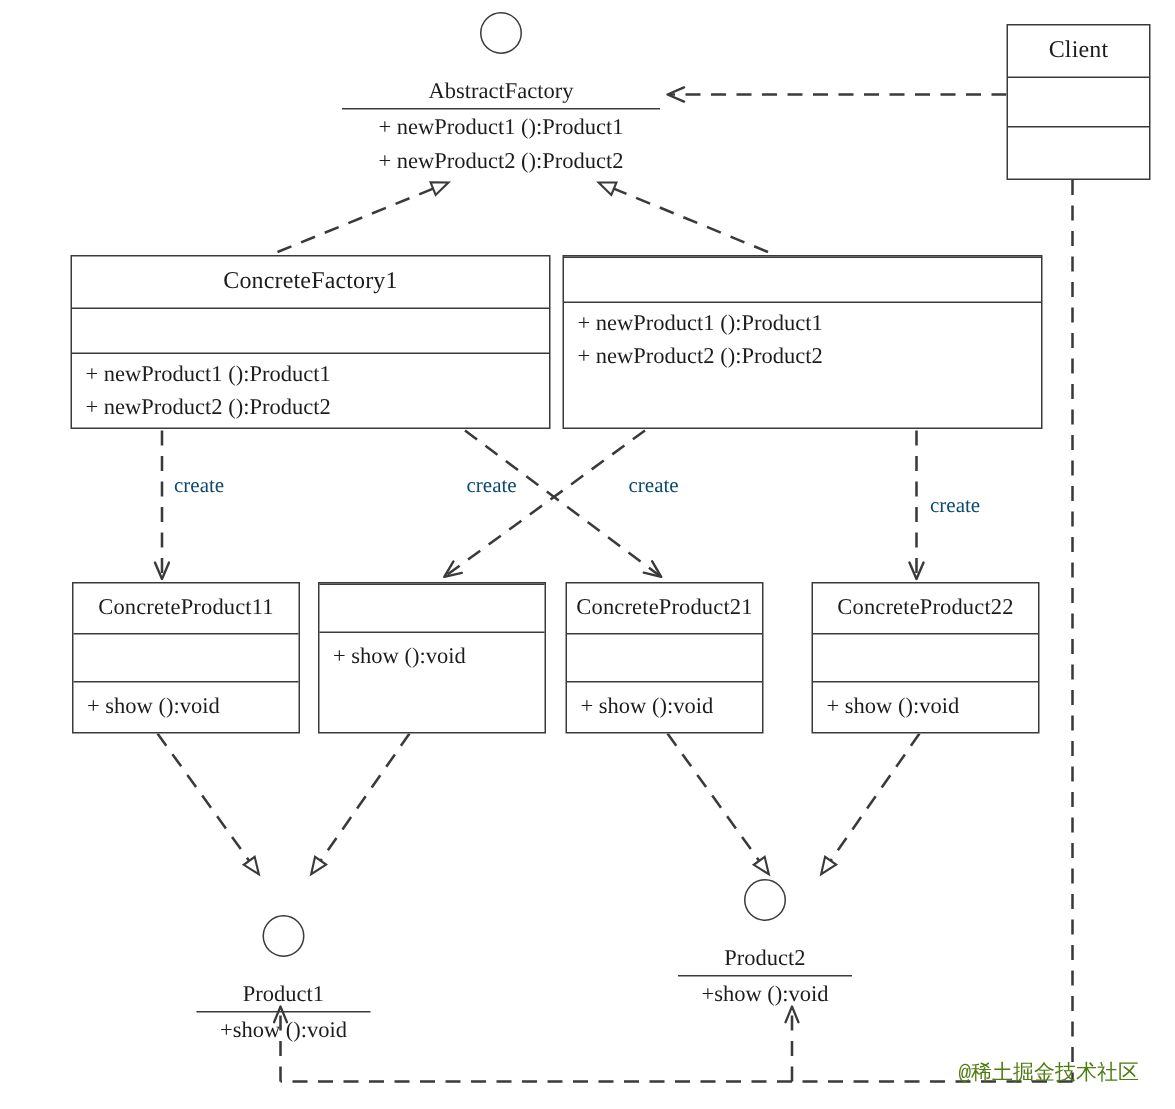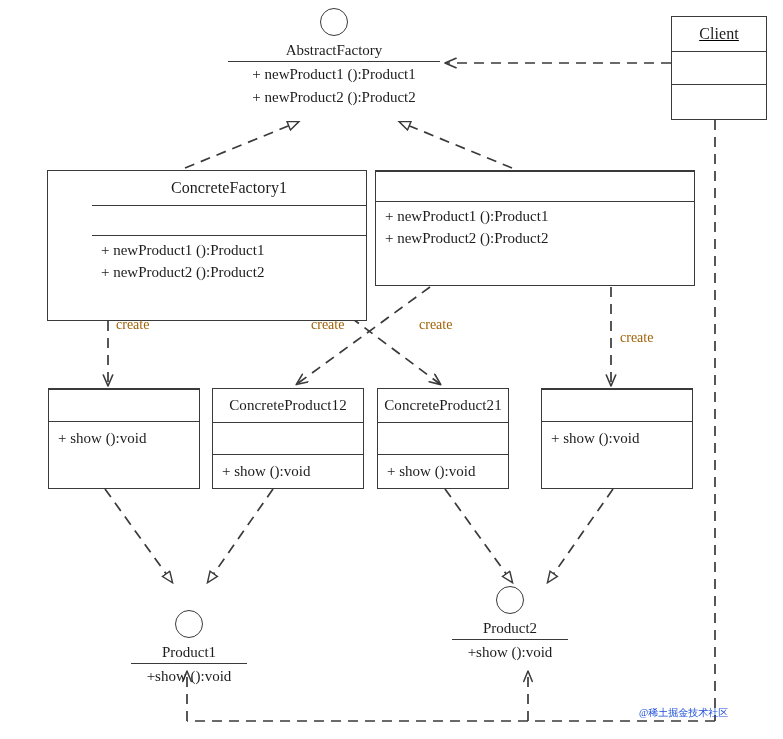--- a/index.html
+++ b/index.html
@@ -74,52 +74,52 @@
     height: 28px;
     border: 1.8px solid #3a3a3a;
     border-radius: 50%;
     background: #ffffff;
     box-sizing: border-box;
   }
   .iface-name {
     font-size: 15px;
     color: #1c1c1c;
     line-height: 20px;
-    margin-top: 4px;
+    margin-top: 15px;
     white-space: nowrap;
   }
   .iface-rule {
     height: 0;
     border-top: 1.6px solid #3a3a3a;
     margin-top: 1px;
   }
   .iface-op {
     font-size: 15px;
     color: #1c1c1c;
     line-height: 21px;
     margin-top: 2px;
     white-space: nowrap;
   }
 
   
   .edge-label {
     position: absolute;
     font-size: 14px;
-    color: #a16207;
+    color: #0c4a6e;
     background: transparent;
     white-space: nowrap;
     z-index: 4;
   }
 
   
   .watermark {
     position: absolute;
-    font-family: Liberation Serif, serif;
-    font-size: 10px;
-    color: #1d4ed8;
+    font-family: Liberation Mono, monospace;
+    font-size: 14px;
+    color: #4d7c0f;
     white-space: nowrap;
     z-index: 5;
   }
 </style>
 </head>
 <body>
 
 <div id="diagram-root">
 
   <svg id="edge-layer" viewBox="0 0 783 739" xmlns="http://www.w3.org/2000/svg">
@@ -212,75 +212,78 @@
   </svg>
 
   <div class="iface" style="left:228px; top:8px; width:212px;">
     <div class="iface-circle"></div>
     <div class="iface-name">AbstractFactory</div>
     <div class="iface-rule" style="width:212px;"></div>
     <div class="iface-op">+ newProduct1 ():Product1</div>
     <div class="iface-op">+ newProduct2 ():Product2</div>
   </div>
 
-  <div class="uml-class" style="left:671px; top:16px; width:96px; height:104px;text-decoration:underline;">
+  <div class="uml-class" style="left:671px; top:16px; width:96px; height:104px;">
     <div class="uml-row uml-title" style="height:34px;">
       <span>Client</span>
     </div>
     <div class="uml-row divider uml-members uml-empty" style="height:33px;"></div>
     <div class="uml-row divider uml-members uml-empty" style="height:37px;"></div>
   </div>
 
-  <div class="uml-class" style="left:47px; top:170px; width:320px; height:151px;padding-left:44px;">
+  <div class="uml-class" style="left:47px; top:170px; width:320px; height:116px;">
     <div class="uml-row uml-title" style="height:34px;">
       <span>ConcreteFactory1</span>
     </div>
     <div class="uml-row divider uml-members uml-empty" style="height:30px;"></div>
     <div class="uml-row divider uml-members" style="height:52px;">
       <div class="uml-member">+ newProduct1 ():Product1</div>
       <div class="uml-member">+ newProduct2 ():Product2</div>
     </div>
   </div>
 
   <div class="uml-class" style="left:375px; top:170px; width:320px; height:116px;">
     <div class="uml-row divider uml-members uml-empty" style="height:30px;"></div>
     <div class="uml-row divider uml-members" style="height:52px;">
       <div class="uml-member">+ newProduct1 ():Product1</div>
       <div class="uml-member">+ newProduct2 ():Product2</div>
     </div>
   </div>
 
   <div class="uml-class" style="left:48px; top:388px; width:152px; height:101px;">
+    <div class="uml-row uml-title" style="height:33px; font-size:15px;">
+      <span>ConcreteProduct11</span>
+    </div>
     <div class="uml-row divider uml-members uml-empty" style="height:32px;"></div>
     <div class="uml-row divider uml-members" style="height:34px;">
       <div class="uml-member">+ show ():void</div>
     </div>
   </div>
 
   <div class="uml-class" style="left:212px; top:388px; width:152px; height:101px;">
-    <div class="uml-row uml-title" style="height:33px; font-size:15px;">
-      <span>ConcreteProduct12</span>
-    </div>
     <div class="uml-row divider uml-members uml-empty" style="height:32px;"></div>
     <div class="uml-row divider uml-members" style="height:34px;">
       <div class="uml-member">+ show ():void</div>
     </div>
   </div>
 
   <div class="uml-class" style="left:377px; top:388px; width:132px; height:101px;">
     <div class="uml-row uml-title" style="height:33px; font-size:15px;">
       <span>ConcreteProduct21</span>
     </div>
     <div class="uml-row divider uml-members uml-empty" style="height:32px;"></div>
     <div class="uml-row divider uml-members" style="height:34px;">
       <div class="uml-member">+ show ():void</div>
     </div>
   </div>
 
   <div class="uml-class" style="left:541px; top:388px; width:152px; height:101px;">
+    <div class="uml-row uml-title" style="height:33px; font-size:15px;">
+      <span>ConcreteProduct22</span>
+    </div>
     <div class="uml-row divider uml-members uml-empty" style="height:32px;"></div>
     <div class="uml-row divider uml-members" style="height:34px;">
       <div class="uml-member">+ show ():void</div>
     </div>
   </div>
 
   <div class="iface" style="left:131px; top:610px; width:116px;">
     <div class="iface-circle"></div>
     <div class="iface-name">Product1</div>
     <div class="iface-rule" style="width:116px;"></div>

